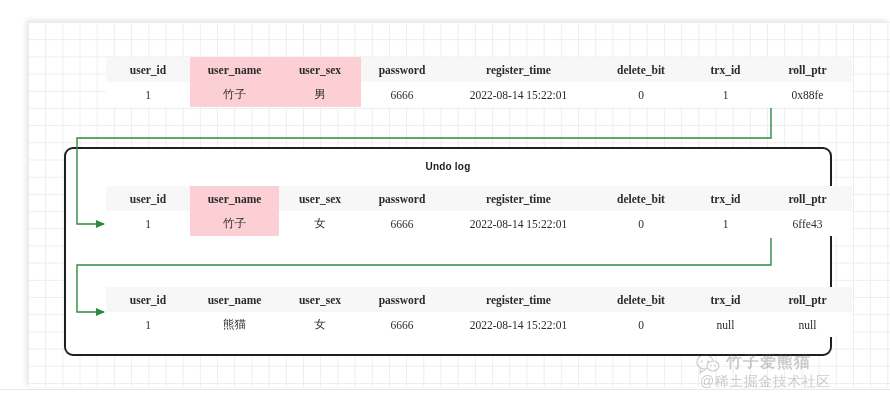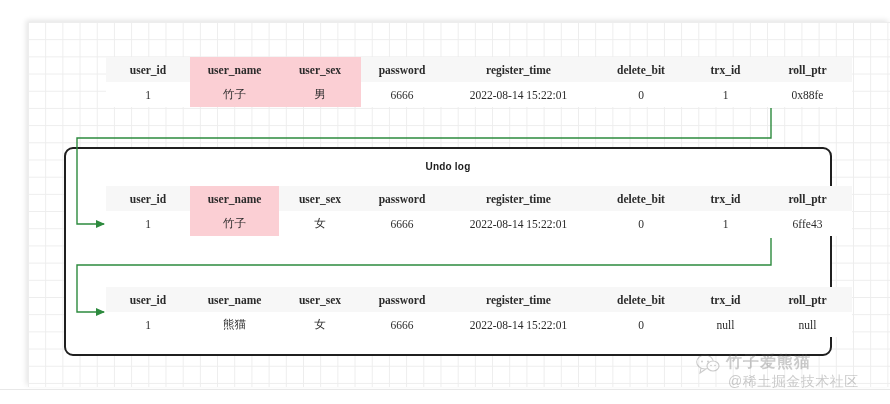--- a/index.html
+++ b/index.html
@@ -139,21 +139,20 @@
     white-space: nowrap;
     text-align: right;
   }
   #wm-line2 {
     position: absolute;
     left: 10px;
     top: 21px;
     font-size: 14px;
     letter-spacing: 0.5px;
     white-space: nowrap;
-    margin-left: 28px;
   }
   #wm-logo {
     position: absolute;
     left: 6px;
     top: 1px;
     width: 24px;
     height: 22px;
   }
 </style>
 </head>

